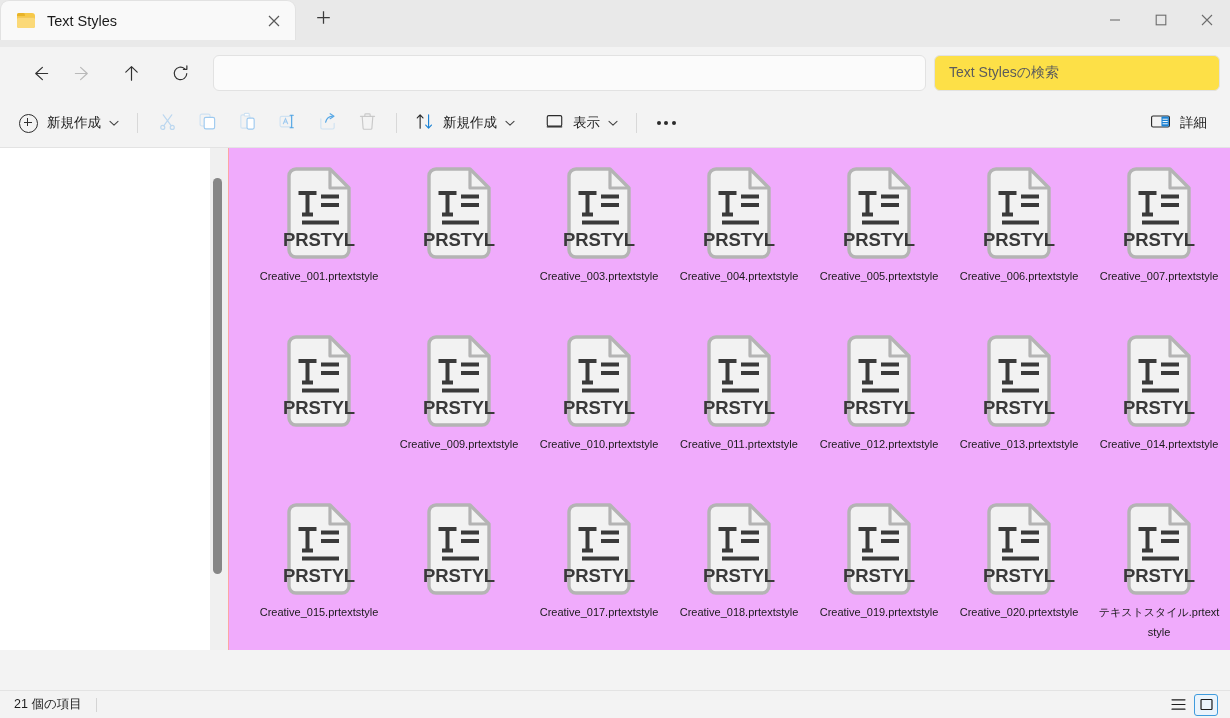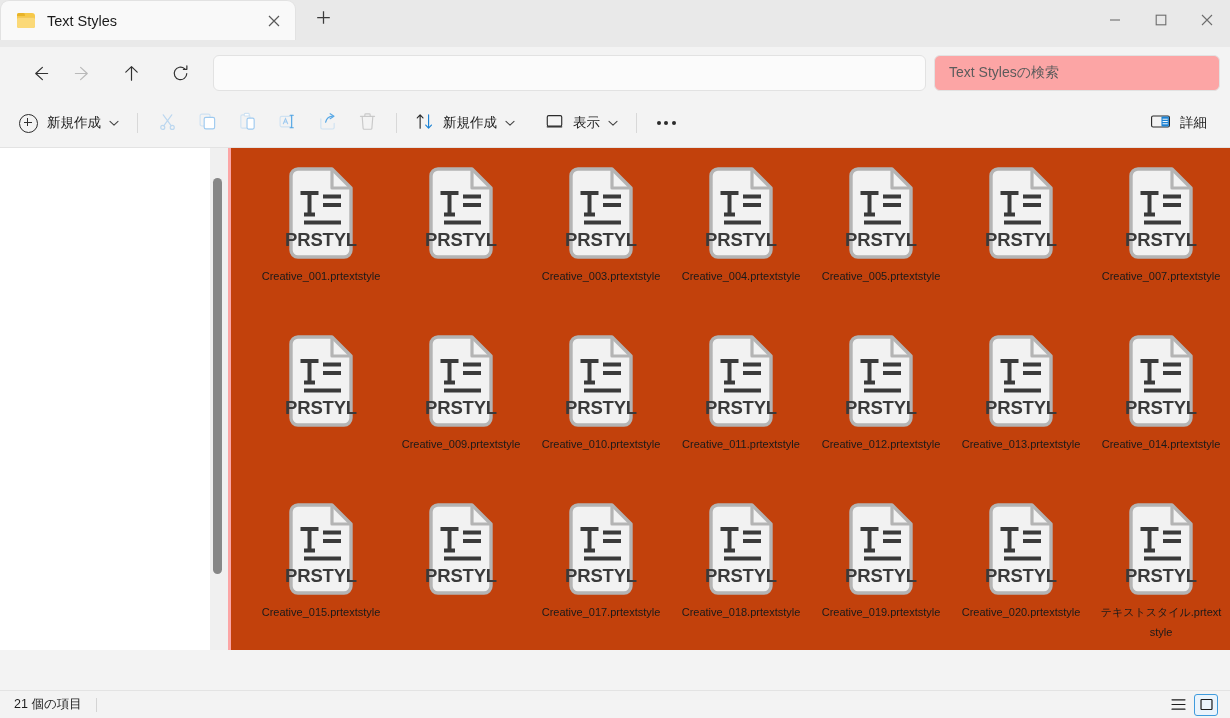--- a/index.html
+++ b/index.html
@@ -155,21 +155,21 @@
     box-sizing: border-box;
     display: flex;
     align-items: center;
     padding: 0 10px;
     font-size: 13.5px;
     color: #1a1a1a;
   }
   .searchbox {
     width: 286px;
     height: 36px;
-    background: #fca5a5;
+    background: #fde047;
     border: 1px solid #e2e2e2;
     border-radius: 6px;
     box-sizing: border-box;
     display: flex;
     align-items: center;
     padding: 0 14px;
     flex: 0 0 auto;
     margin-right: 2px;
   }
   .searchbox .ph {
@@ -261,22 +261,22 @@
     position: absolute;
     left: 3px;
     top: 30px;
     width: 9px;
     height: 396px;
     background: #878787;
     border-radius: 5px;
   }
   .content {
     flex: 1 1 auto;
-    background: #c2410c;
-    border-left: 3px solid #fca5a5;
+    background: #f0abfc;
+    border-left: 1px solid #fca5a5;
     position: relative;
     overflow: hidden;
   }
   .grid {
     display: grid;
     grid-template-columns: repeat(7, 140px);
     justify-content: start;
     padding: 14px 0 0 20px;
     row-gap: 0px;
   }
@@ -616,20 +616,21 @@
           <div class="item">
             <div class="fileicon">
               <svg width="72" height="92" viewBox="0 0 72 92">
                 <path d="M6 9 A7 7 0 0 1 13 2 H47 L66 21 V83 A7 7 0 0 1 59 90 H13 A7 7 0 0 1 6 83 Z" fill="#f2f2f2" stroke="#b4b4b4" stroke-width="3.4" stroke-linejoin="round"></path>
                 <path d="M47 2 L47 21 L66 21" fill="none" stroke="#b4b4b4" stroke-width="3.2" stroke-linejoin="round"></path>
                 <path d="M15.5 26 H33.5 M24.5 26 V47.5 M19 47.5 H30" stroke="#3a3a3a" stroke-width="4" stroke-linecap="butt"></path>
                 <path d="M38 29.5 H56 M38 38 H56 M19 55.5 H56" stroke="#3a3a3a" stroke-width="4" stroke-linecap="butt"></path>
                 <text x="36" y="79" font-family="Liberation Sans, sans-serif" font-size="18.5" font-weight="bold" fill="#3a3a3a" text-anchor="middle" letter-spacing="-0.2">PRSTYL</text>
               </svg>
             </div>
+            <div class="filename">Creative_006.prtextstyle</div>
           </div>
           <div class="item">
             <div class="fileicon">
               <svg width="72" height="92" viewBox="0 0 72 92">
                 <path d="M6 9 A7 7 0 0 1 13 2 H47 L66 21 V83 A7 7 0 0 1 59 90 H13 A7 7 0 0 1 6 83 Z" fill="#f2f2f2" stroke="#b4b4b4" stroke-width="3.4" stroke-linejoin="round"></path>
                 <path d="M47 2 L47 21 L66 21" fill="none" stroke="#b4b4b4" stroke-width="3.2" stroke-linejoin="round"></path>
                 <path d="M15.5 26 H33.5 M24.5 26 V47.5 M19 47.5 H30" stroke="#3a3a3a" stroke-width="4" stroke-linecap="butt"></path>
                 <path d="M38 29.5 H56 M38 38 H56 M19 55.5 H56" stroke="#3a3a3a" stroke-width="4" stroke-linecap="butt"></path>
                 <text x="36" y="79" font-family="Liberation Sans, sans-serif" font-size="18.5" font-weight="bold" fill="#3a3a3a" text-anchor="middle" letter-spacing="-0.2">PRSTYL</text>
               </svg>

